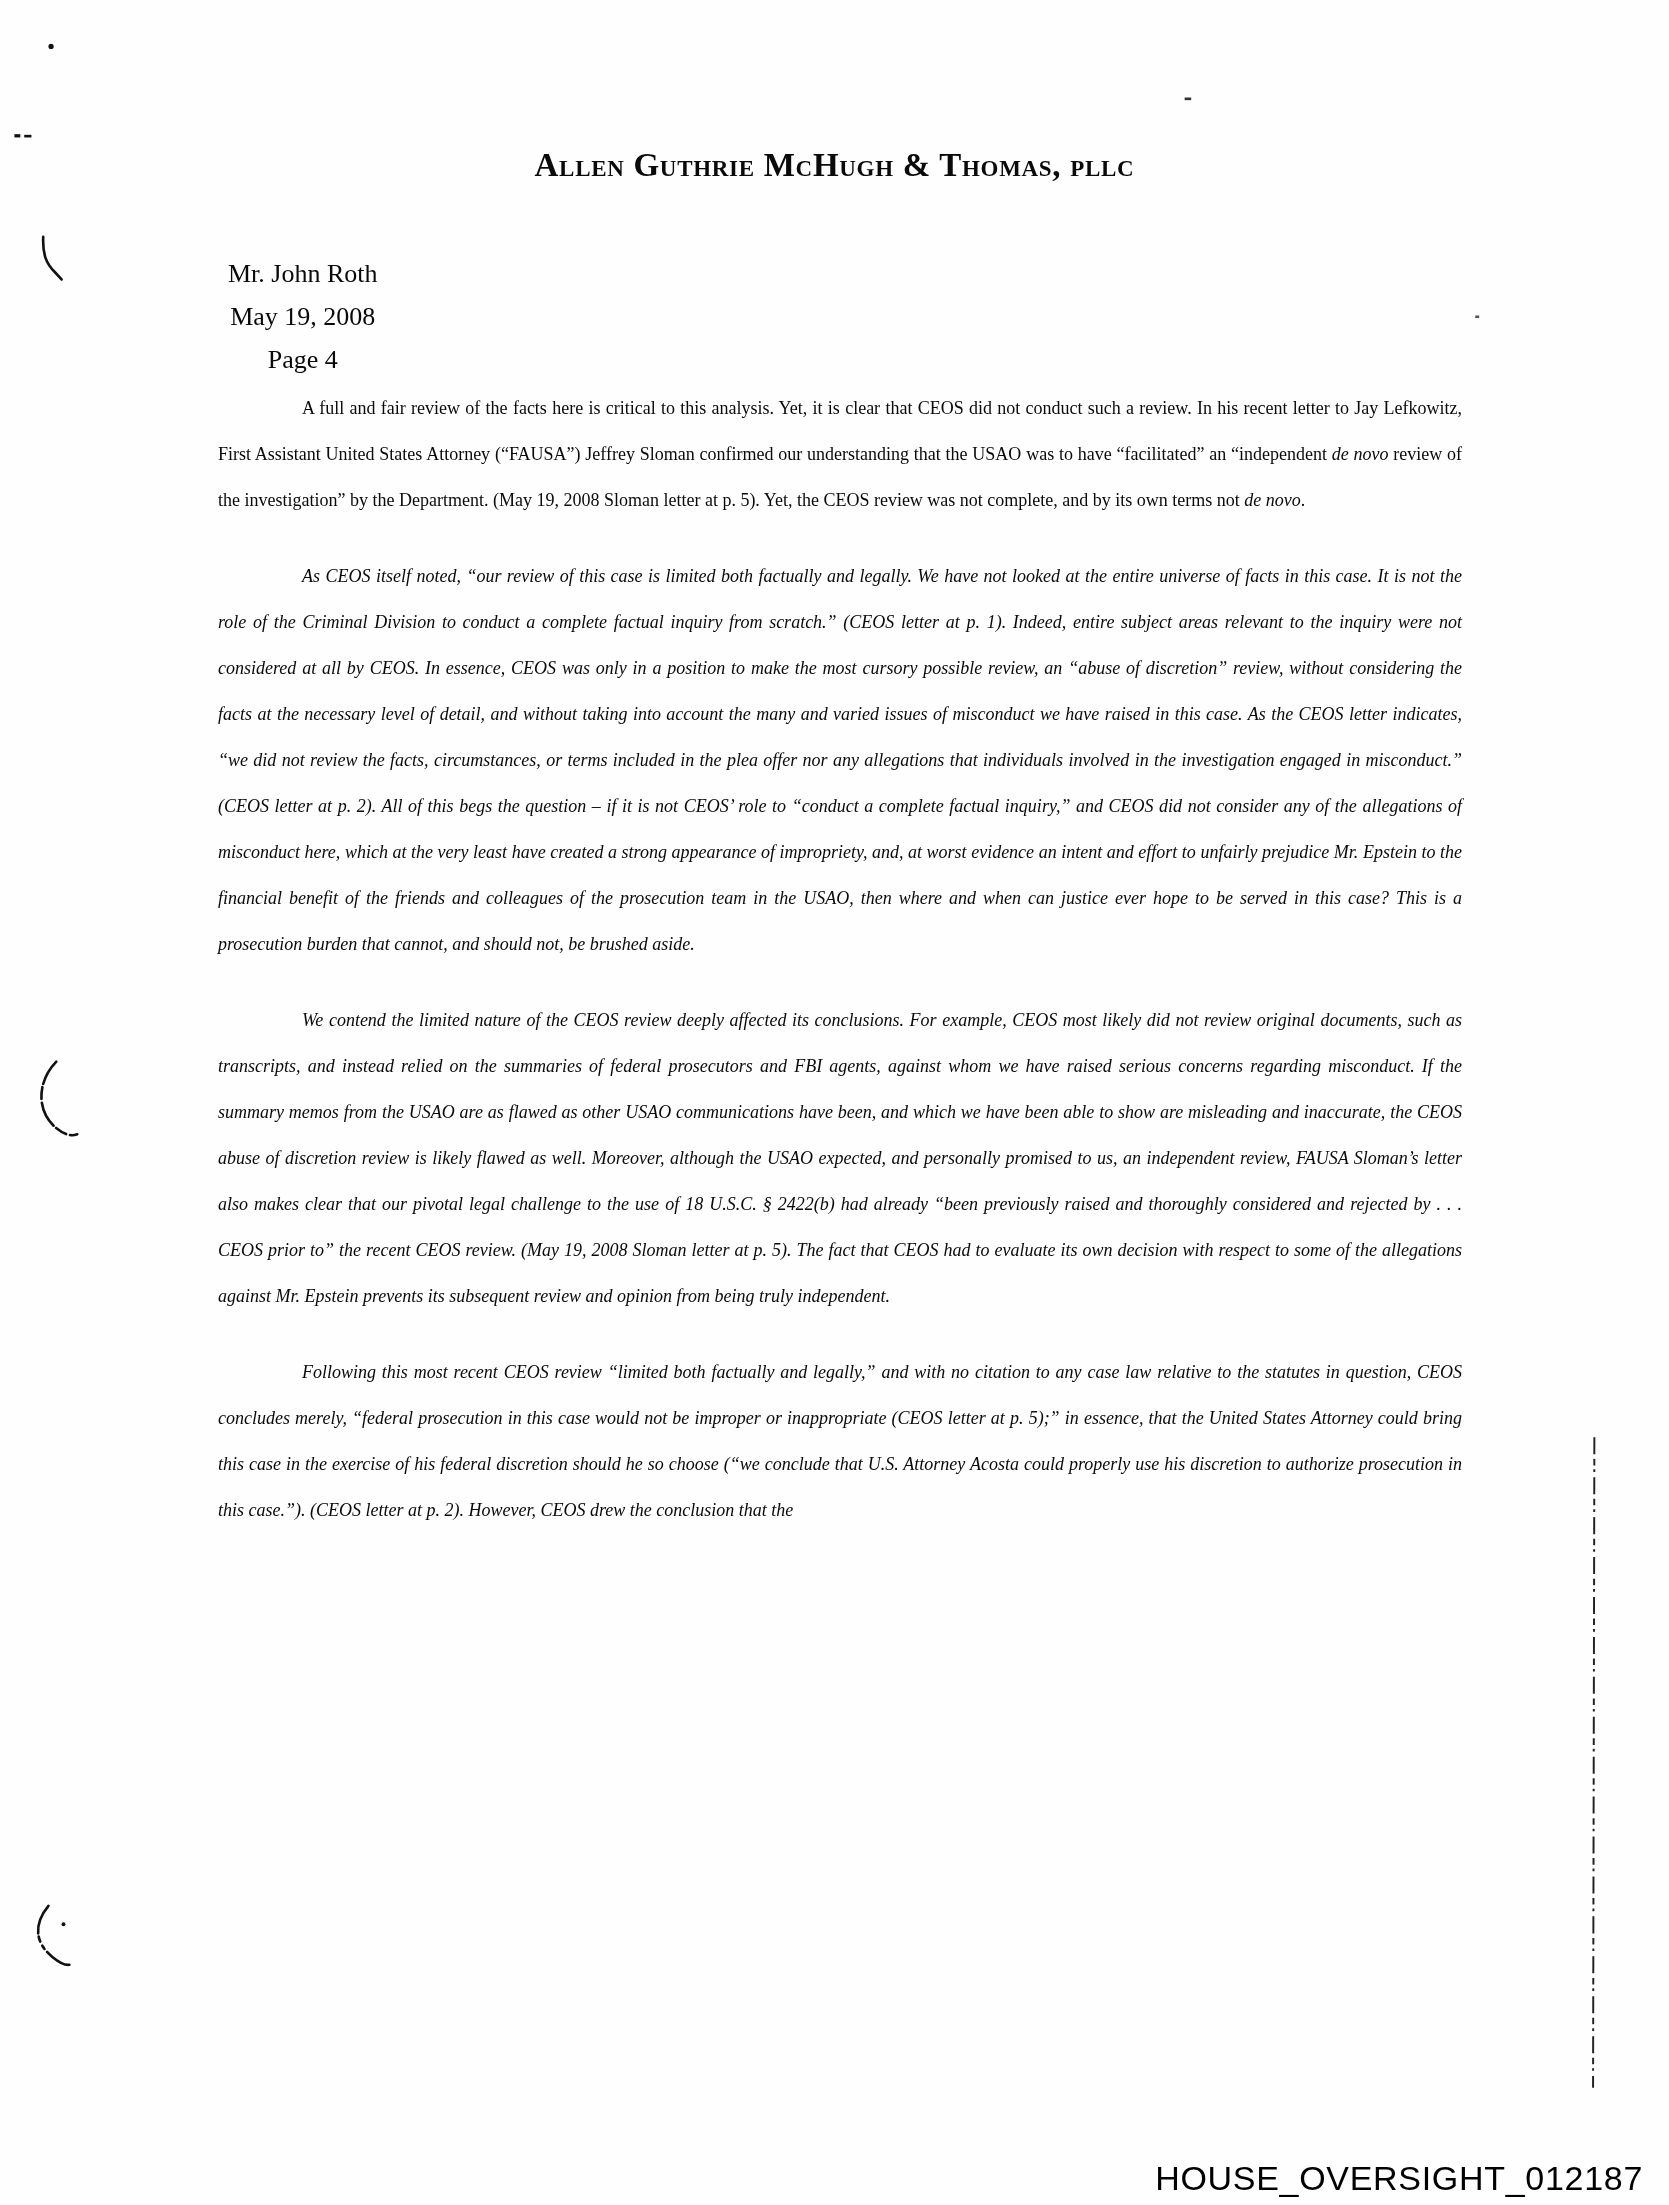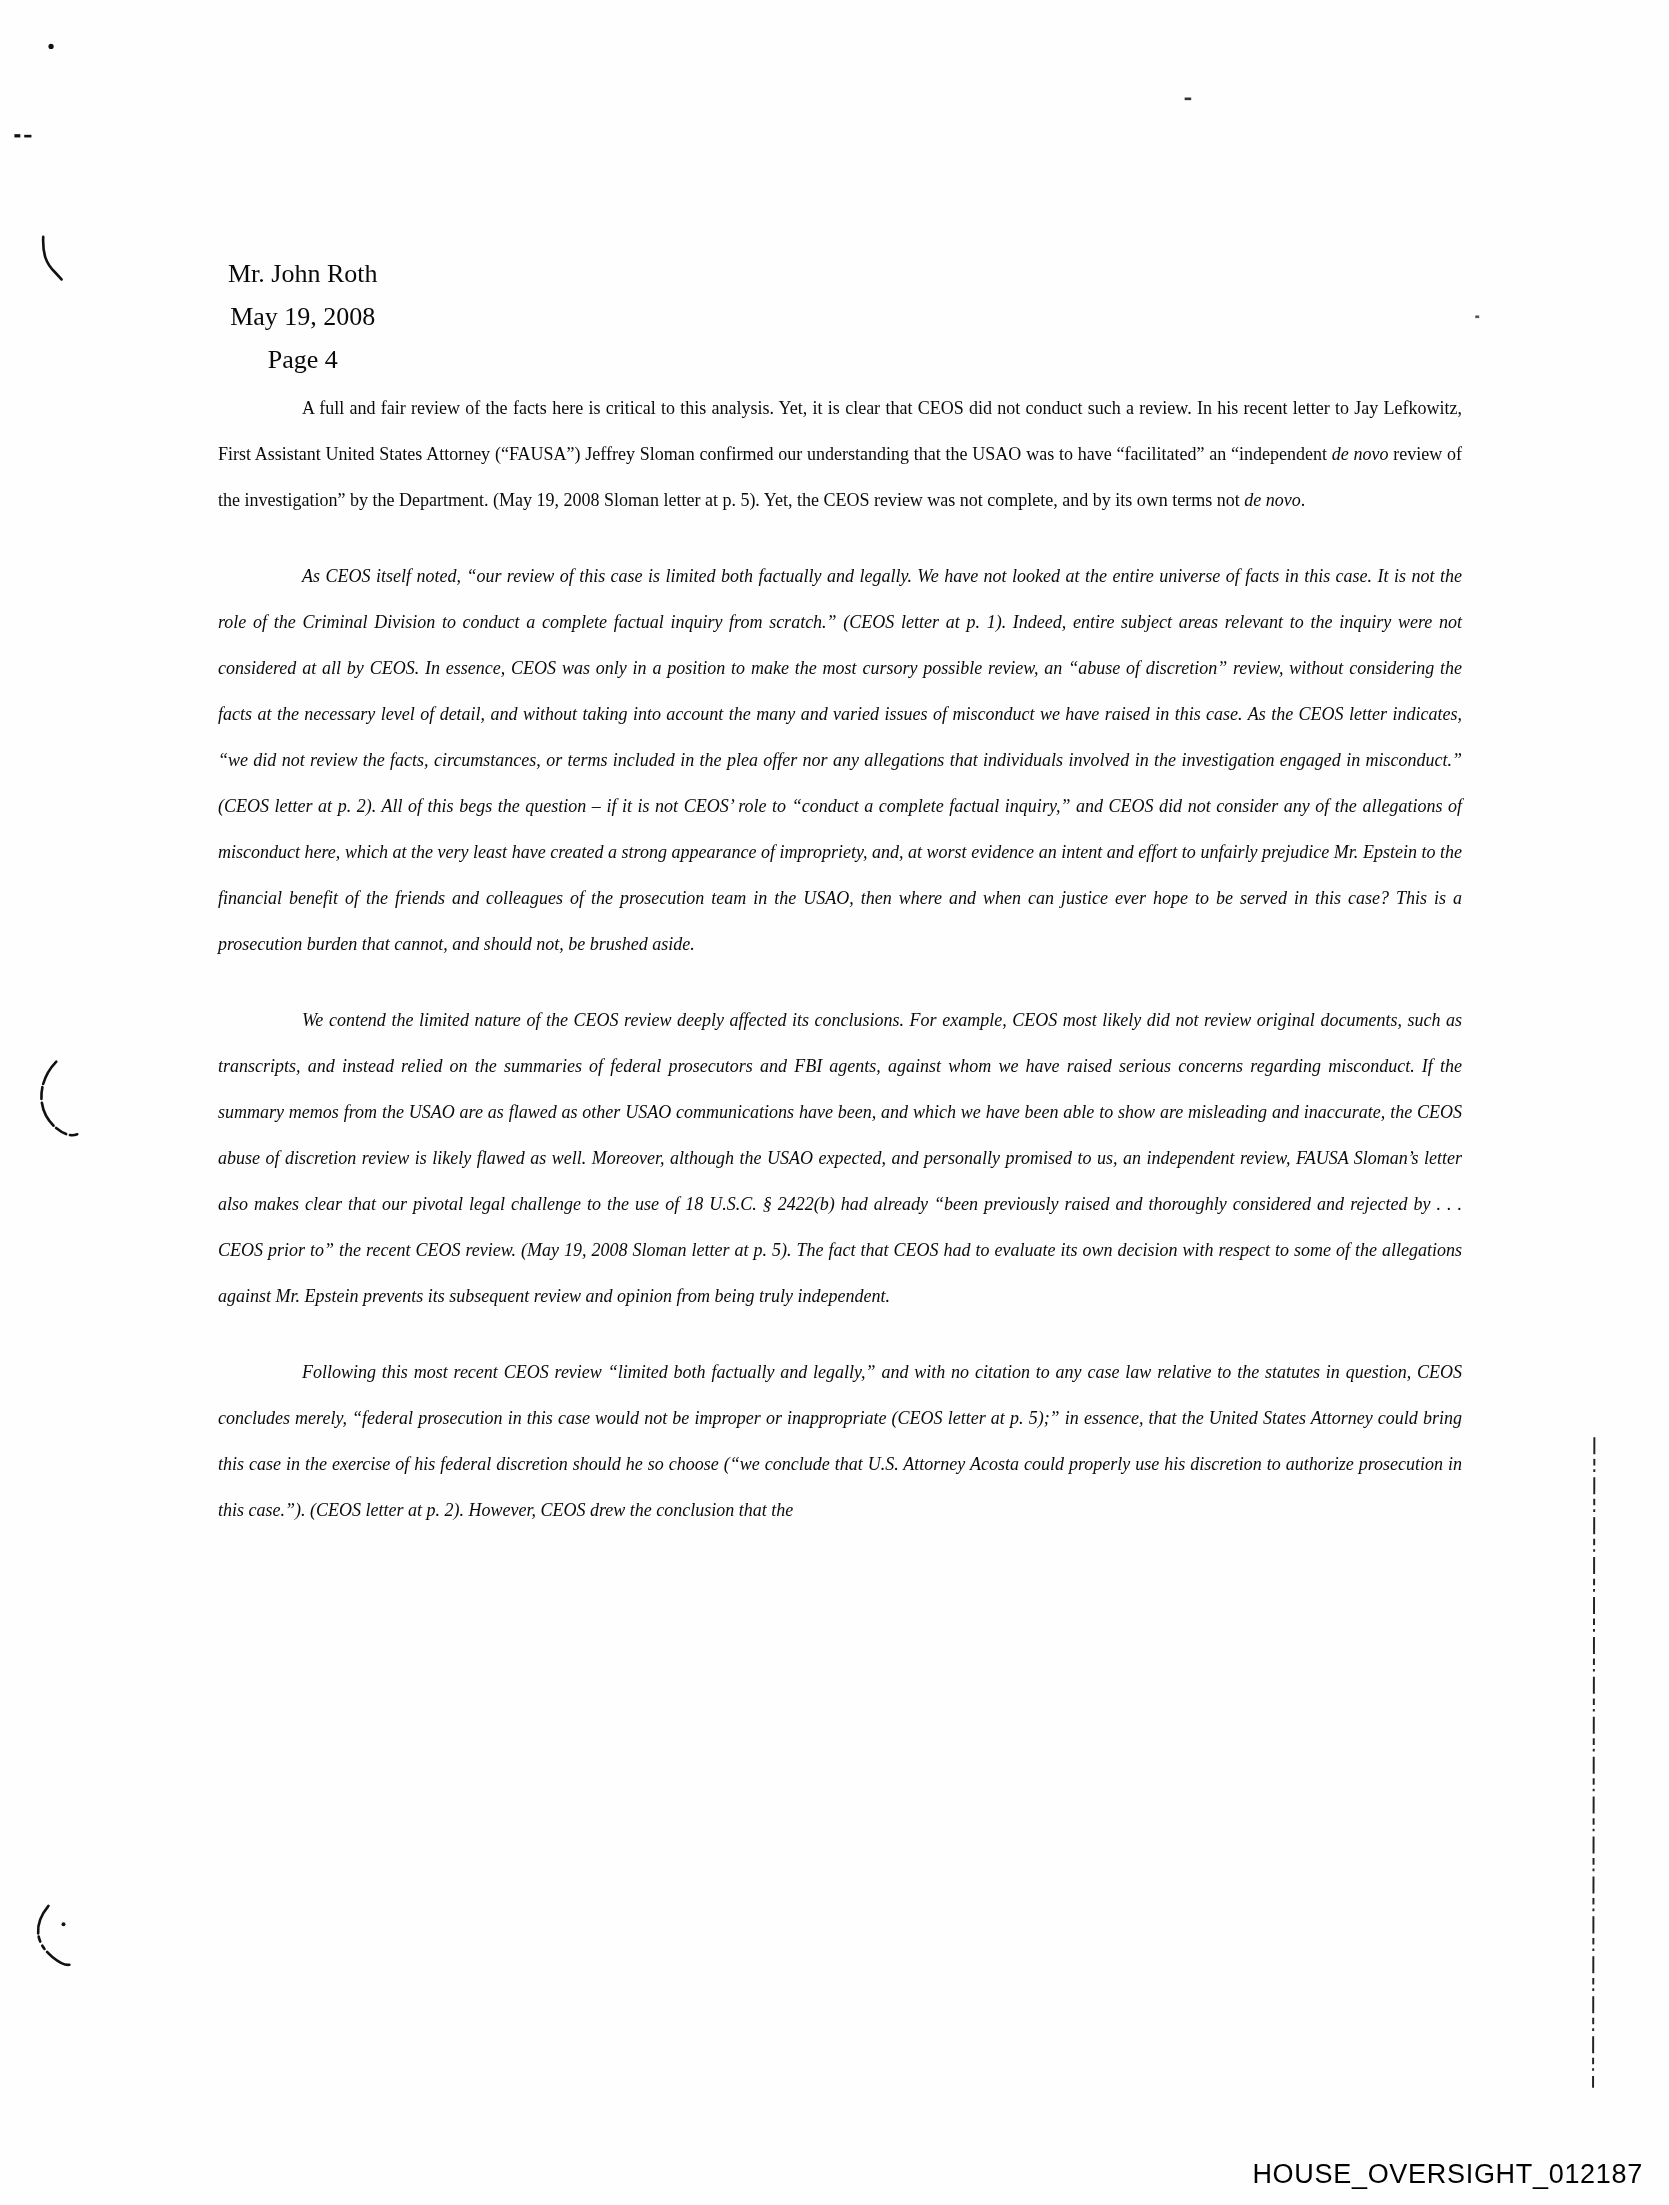--- a/index.html
+++ b/index.html
@@ -45,37 +45,38 @@
     margin: 0;
     text-indent: 84px;
   }
   .body-text p + p { margin-top: 30px; font-style: italic; }
   .i { font-style: italic; }
   .bates {
     position: absolute;
     top: 2159px;
     right: 26px;
     font-family: "Liberation Sans", sans-serif;
-    font-size: 27px;
+    font-size: 34px;
     letter-spacing: 0.7px;
     color: #000;
     white-space: nowrap;
   }
   .marks {
     position: absolute;
     left: 0; top: 0;
     width: 1669px; height: 2205px;
     pointer-events: none;
   }
 </style>
 </head>
 <body>
 
 <div class="page">
 
+  <div class="letterhead">Allen Guthrie McHugh &amp; Thomas, pllc</div>
 
   <div class="addr">
     <div>Mr. John Roth</div>
     <div>May 19, 2008</div>
     <div>Page 4</div>
   </div>
 
   <div class="body-text">
     <p><span>A full and fair review of the facts here is critical to this analysis.  Yet, it is clear that CEOS did not conduct such a review.  In his recent letter to Jay Lefkowitz, First Assistant United States Attorney (“FAUSA”) Jeffrey Sloman confirmed our understanding that the USAO was to have “facilitated” an “independent </span><span class="i">de novo</span><span> review of the investigation” by the Department.  (May 19, 2008 Sloman letter at p. 5).  Yet, the CEOS review was not complete, and by its own terms not </span><span class="i">de novo</span><span>.</span></p>
     <p><span>As CEOS itself noted, “our review of this case is limited both factually and legally.  We have not looked at the entire universe of facts in this case.  It is not the role of the Criminal Division to conduct a complete factual inquiry from scratch.”  (CEOS letter at p. 1).  Indeed, entire subject areas relevant to the inquiry were not considered at all by CEOS.  In essence, CEOS was only in a position to make the most cursory possible review, an “abuse of discretion” review, without considering the facts at the necessary level of detail, and without taking into account the many and varied issues of misconduct we have raised in this case.  As the CEOS letter indicates, “we did not review the facts, circumstances, or terms included in the plea offer nor any allegations that individuals involved in the investigation engaged in misconduct.”  (CEOS letter at p. 2).  All of this begs the question – if it is not CEOS’ role to “conduct a complete factual inquiry,” and CEOS did not consider any of the allegations of misconduct here, which at the very least have created a strong appearance of impropriety, and, at worst evidence an intent and effort to unfairly prejudice Mr. Epstein to the financial benefit of the friends and colleagues of the prosecution team in the USAO, then where and when can justice ever hope to be served in this case?  This is a prosecution burden that cannot, and should not, be brushed aside.</span></p>

